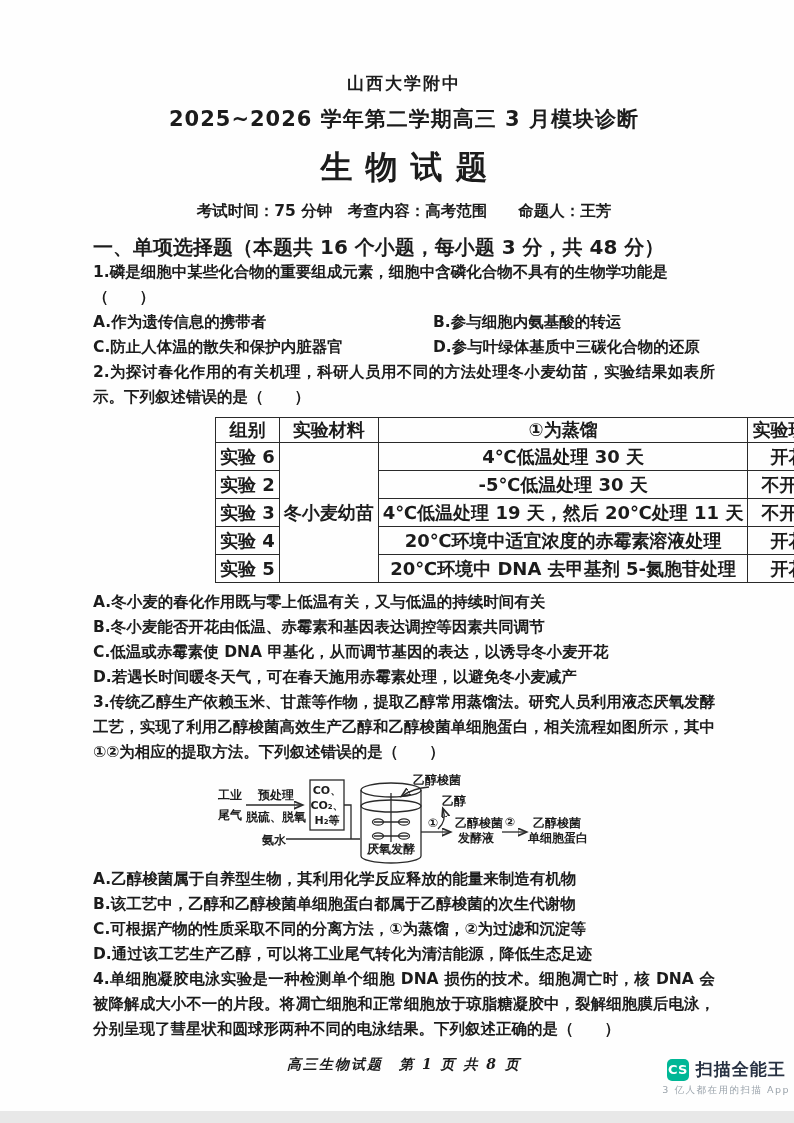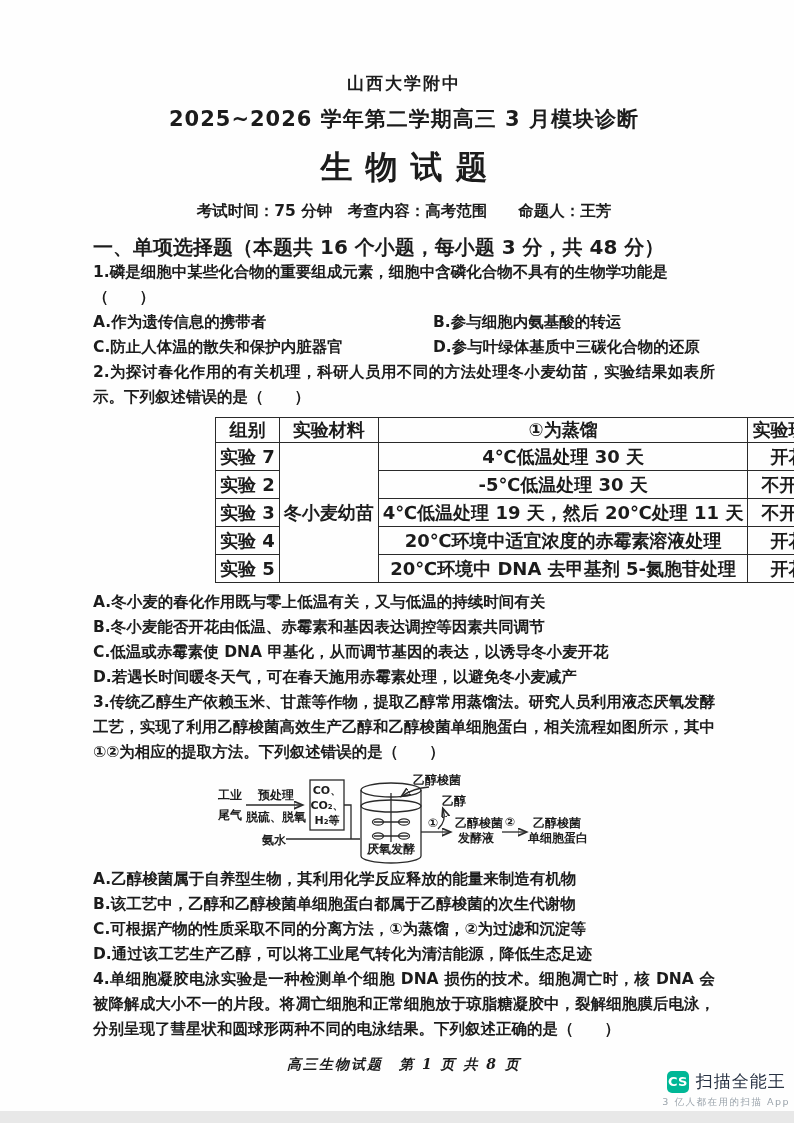--- a/index.html
+++ b/index.html
@@ -39,31 +39,31 @@
     white-space:nowrap;
   }
   table.exp th{height:24px;font-weight:700;}
   .diagram{margin:3px 0 3px 95px;display:block;}
   .diagram text{font-size:12px;font-weight:600;fill:#1c1c1c;}
   .diagram .small{font-size:11px;}
   .diagram path,.diagram line,.diagram ellipse,.diagram rect{stroke:#2a2a2a;fill:none;stroke-width:1.3;}
   .footer{margin-top:14px;text-align:center;font-size:14px;font-weight:700;
     font-family:"DejaVu Serif","Liberation Serif",serif;font-style:italic;letter-spacing:2px;}
   .scan-badge{
-    position:absolute;right:4px;bottom:2px;
+    position:absolute;right:4px;bottom:14px;
     display:flex;flex-direction:column;align-items:center;
   }
   .badge-row{display:flex;align-items:center;gap:7px;}
   .cs-badge{
     width:22px;height:22px;border-radius:5px;
     background:#00b796;color:#ffffff;
     font-size:13px;font-weight:700;
     display:flex;align-items:center;justify-content:center;
   }
-  .app-name{font-size:17px;font-weight:400;color:#273142;letter-spacing:1px;}
+  .app-name{font-size:17px;font-weight:700;color:#273142;letter-spacing:1px;}
   .tagline{margin-top:3px;font-size:9.5px;color:#9aa3ab;letter-spacing:1.5px;}
 </style>
 </head>
 <body>
 
 <div class="page">
   <div class="content">
 
     <div class="school">山西大学附中</div>
     <div class="exam-title">2025~2026 学年第二学期高三 3 月模块诊断</div>
@@ -85,21 +85,21 @@
 
     <table class="exp">
       <tbody>
           <tr>
         <th>组别</th>
         <th>实验材料</th>
         <th>①为蒸馏</th>
         <th>实验现象</th>
       </tr>
       <tr>
-        <td>实验 7</td>
+        <td>实验 6</td>
         <td rowspan="5">冬小麦幼苗</td>
         <td>4℃低温处理 30 天</td>
         <td>开花</td>
       </tr>
       <tr>
         <td>实验 2</td>
         <td>-5℃低温处理 30 天</td>
         <td>不开花</td>
       </tr>
       <tr>

